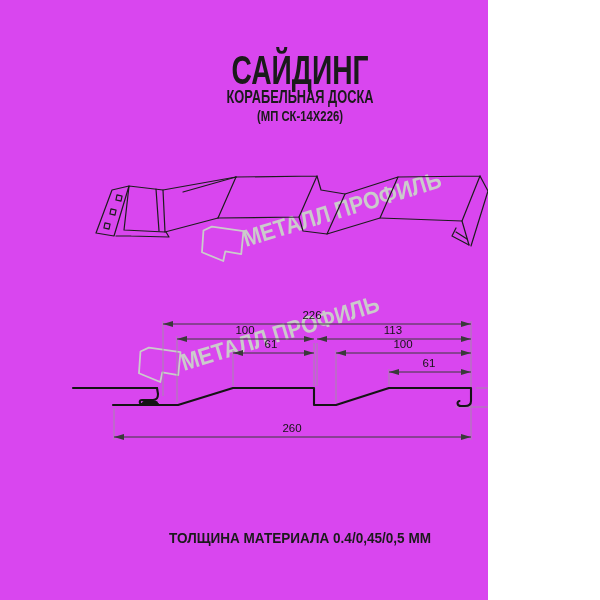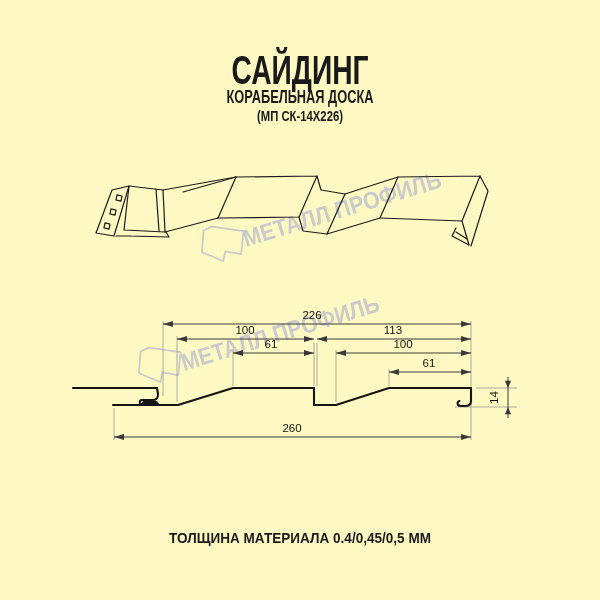--- a/index.html
+++ b/index.html
@@ -1,16 +1,16 @@
 <!DOCTYPE html>
 <html><head>
 <meta charset="utf-8">
 <style>
   html,body{margin:0;padding:0;background:#ffffff;}
-  .page{position:relative;width:600px;height:600px;background:#fef9c3;overflow:hidden;
+  .page{position:relative;width:488px;height:600px;background:#d946ef;overflow:hidden;
         font-family:"Liberation Sans", sans-serif;}
   svg text{font-family:"Liberation Sans", sans-serif;}
   .title-main{font-weight:bold;fill:#1a1a1a;}
   .title-sub{font-weight:bold;fill:#1a1a1a;}
   .title-model{font-weight:bold;fill:#1a1a1a;}
   .footer-text{font-weight:bold;fill:#1a1a1a;}
   .wm-text{font-weight:bold;fill:#cbcbcb;}
   .wm-logo{stroke:#cbcbcb;stroke-width:1.8;fill:none;stroke-linejoin:round;}
   .sketch{stroke:#1c1c1c;stroke-width:1.2;fill:none;stroke-linejoin:round;stroke-linecap:round;}
   .profile{stroke:#141414;stroke-width:2.1;fill:none;stroke-linejoin:round;stroke-linecap:round;}

